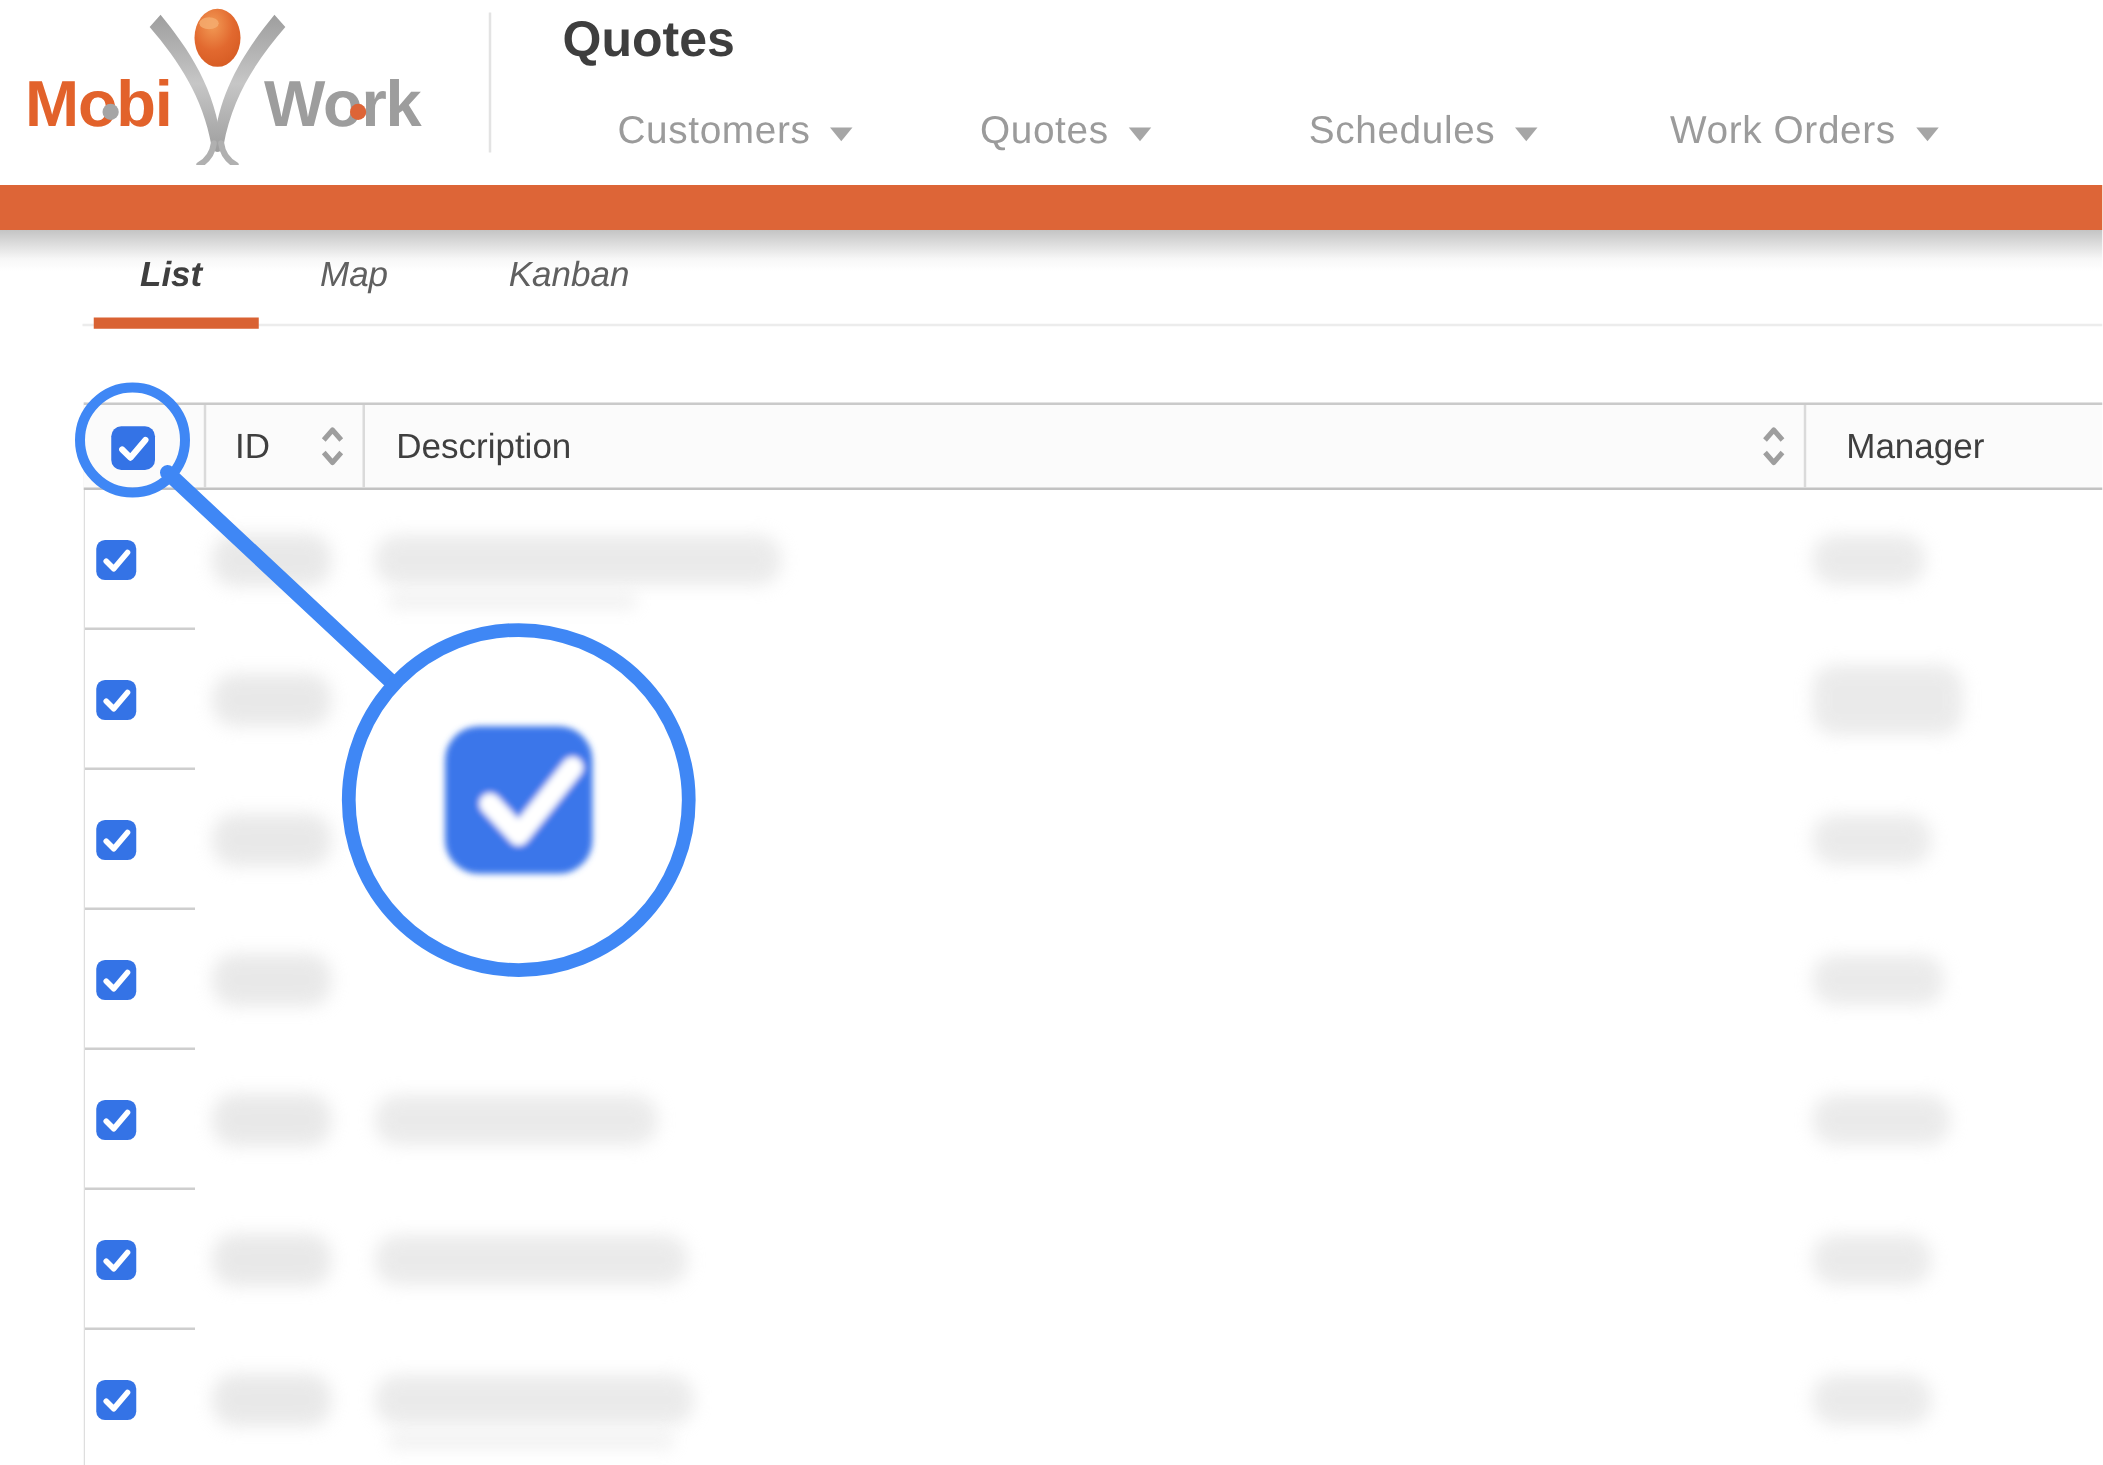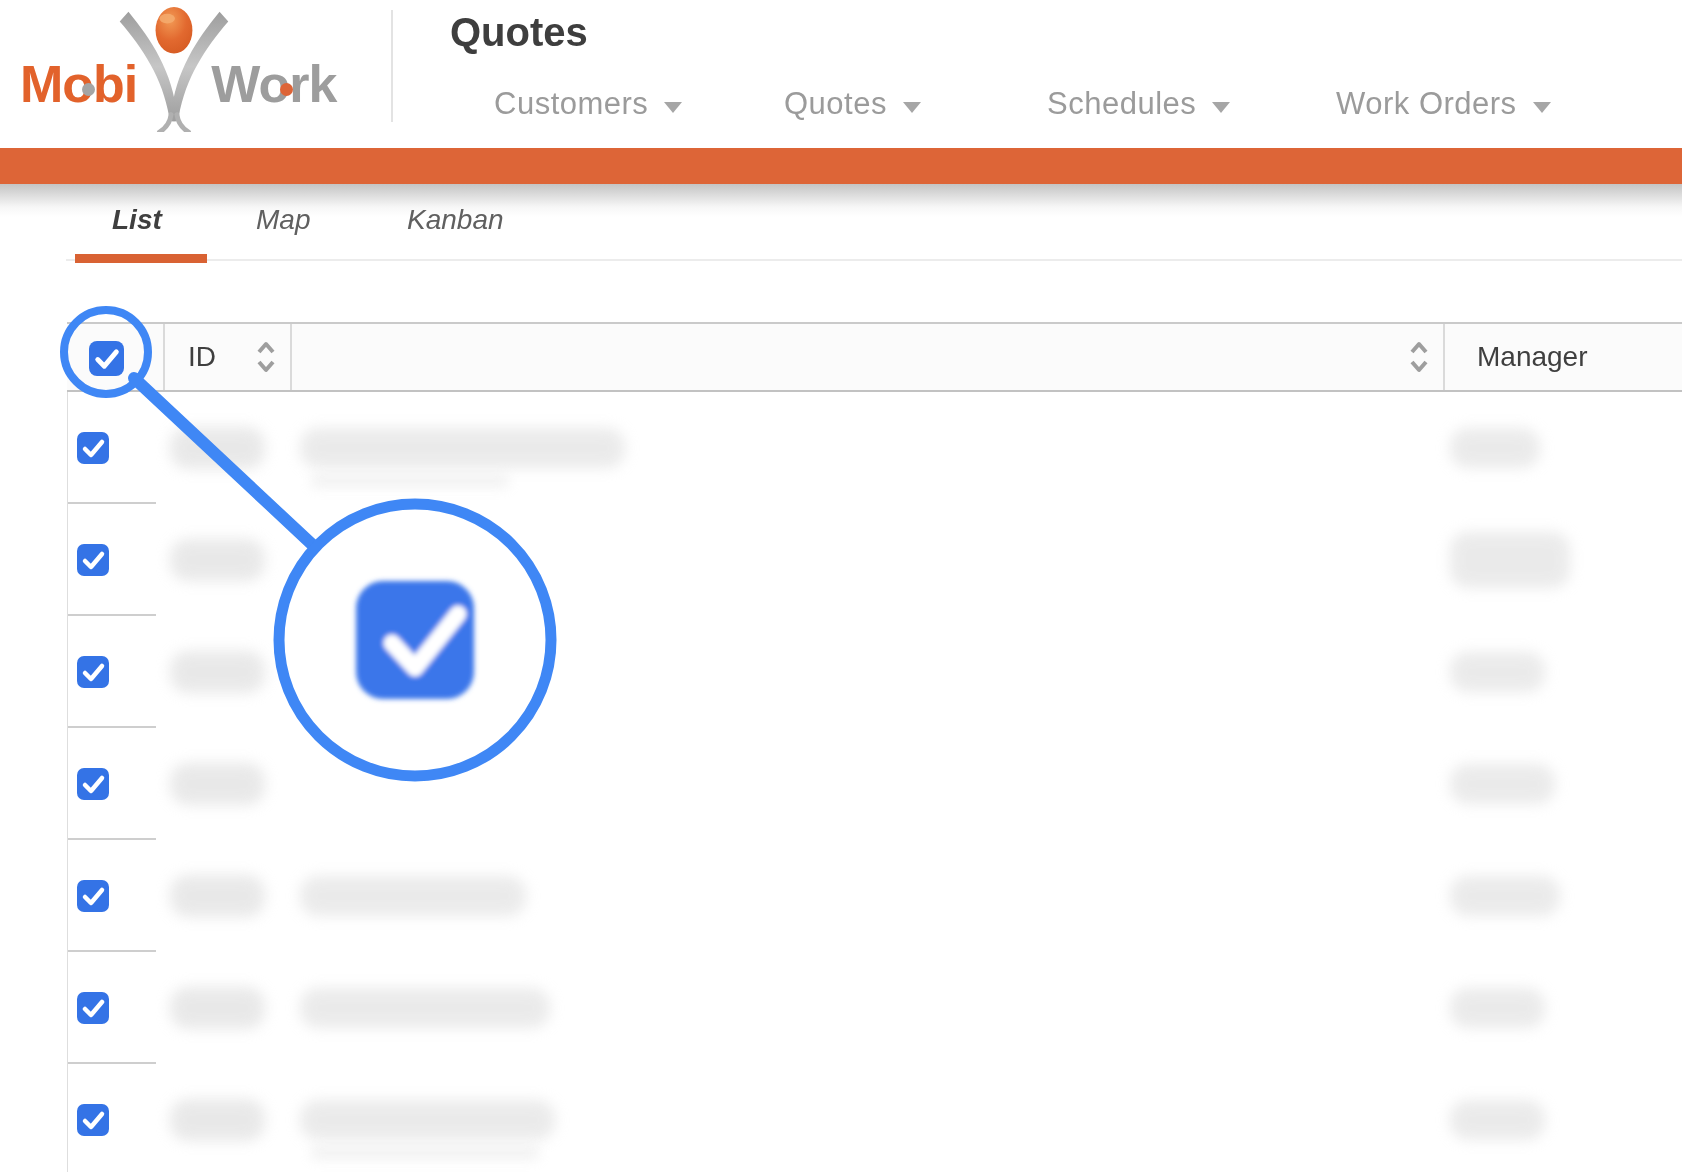--- a/index.html
+++ b/index.html
@@ -140,20 +140,21 @@
         <path d="M8 17l6 6 11-13" stroke="#ffffff" stroke-width="4.5" fill="none" stroke-linecap="round" stroke-linejoin="round"></path>
       </svg>
   </span>
 
   <span class="th-label" style="left:121px;">ID</span>
   <svg class="sort" style="left:188px;" viewBox="0 0 22 34">
     <path d="M4 12 L11 4 L18 12" fill="none" stroke="#9e9e9e" stroke-width="4" stroke-linejoin="round"></path>
     <path d="M4 22 L11 30 L18 22" fill="none" stroke="#9e9e9e" stroke-width="4" stroke-linejoin="round"></path>
   </svg>
 
+  <span class="th-label" style="left:250px;">Description</span>
   <svg class="sort" style="left:1341px;" viewBox="0 0 22 34">
     <path d="M4 12 L11 4 L18 12" fill="none" stroke="#9e9e9e" stroke-width="4" stroke-linejoin="round"></path>
     <path d="M4 22 L11 30 L18 22" fill="none" stroke="#9e9e9e" stroke-width="4" stroke-linejoin="round"></path>
   </svg>
 
   <span class="th-label" style="left:1410px;">Manager</span>
 </div>
 
 <div class="abs tbody">
     <div class="trow" style="top: 0px;">

